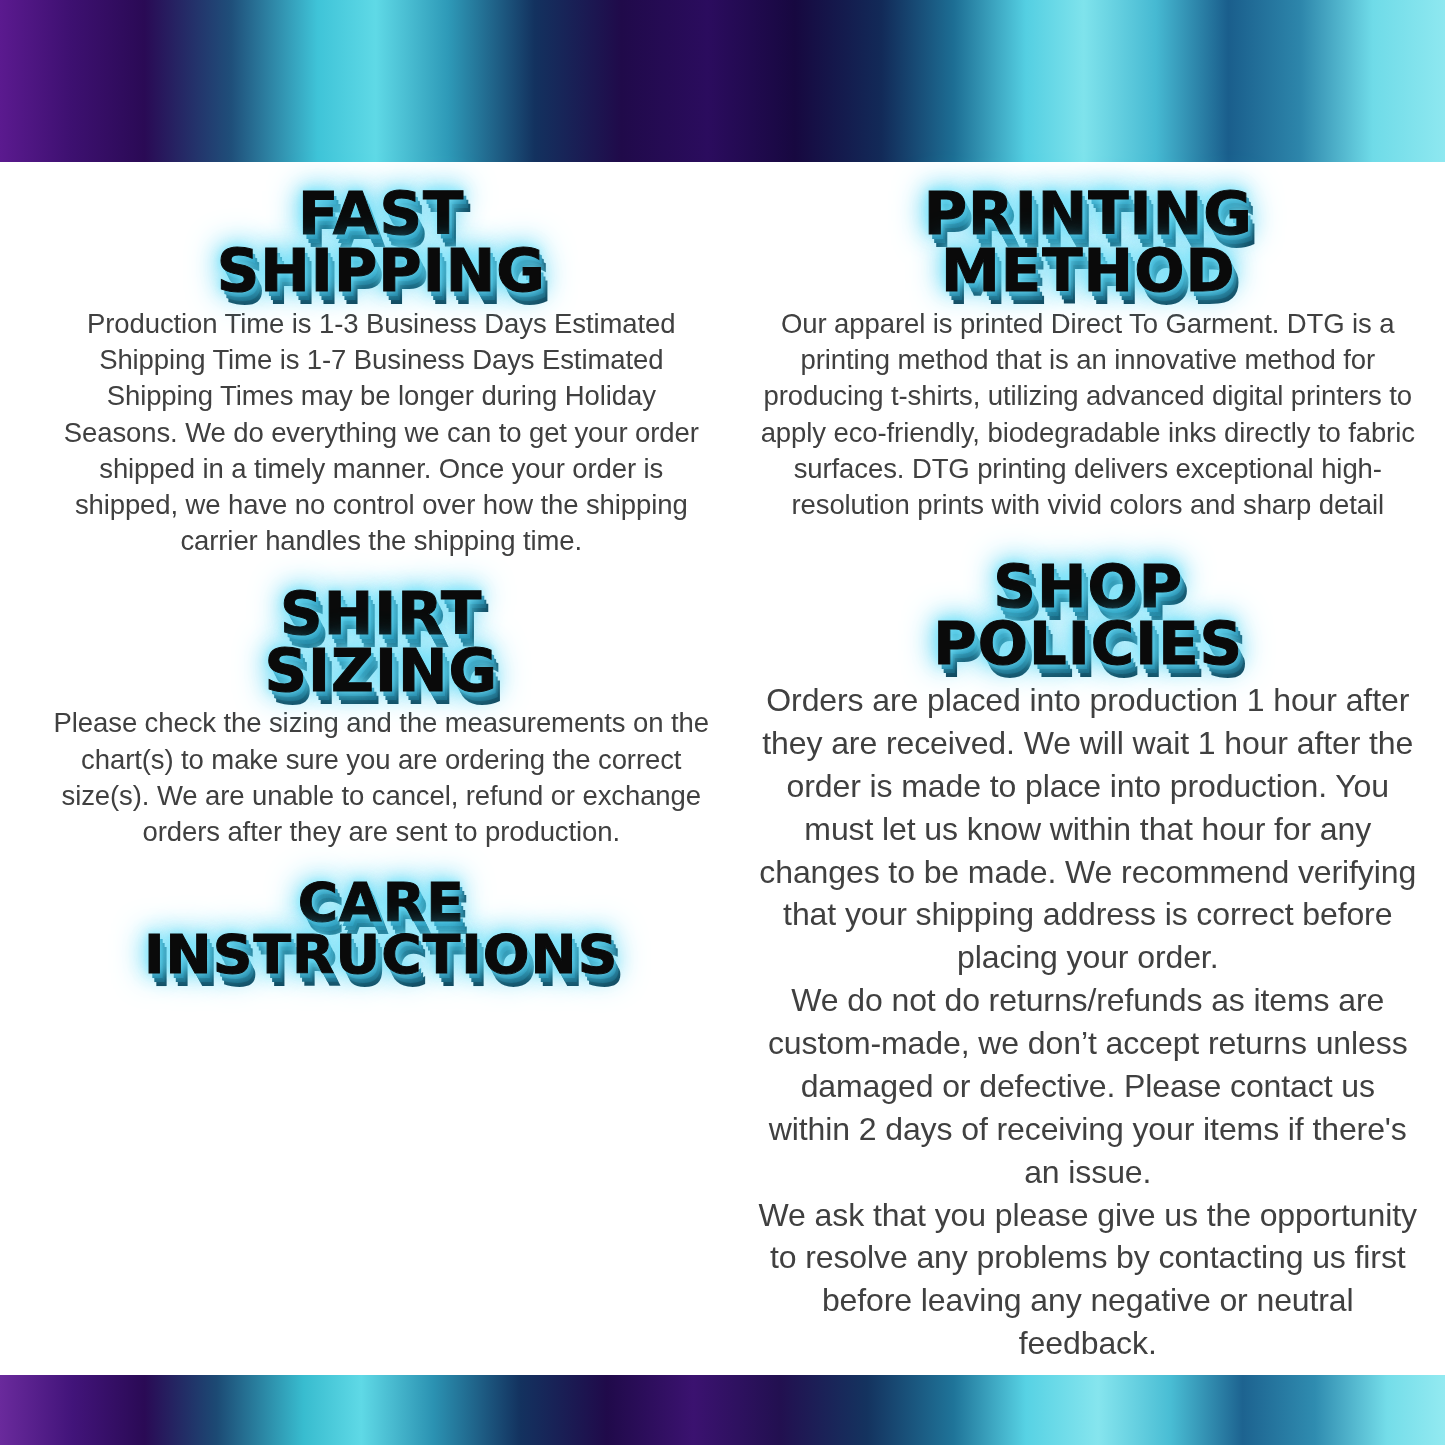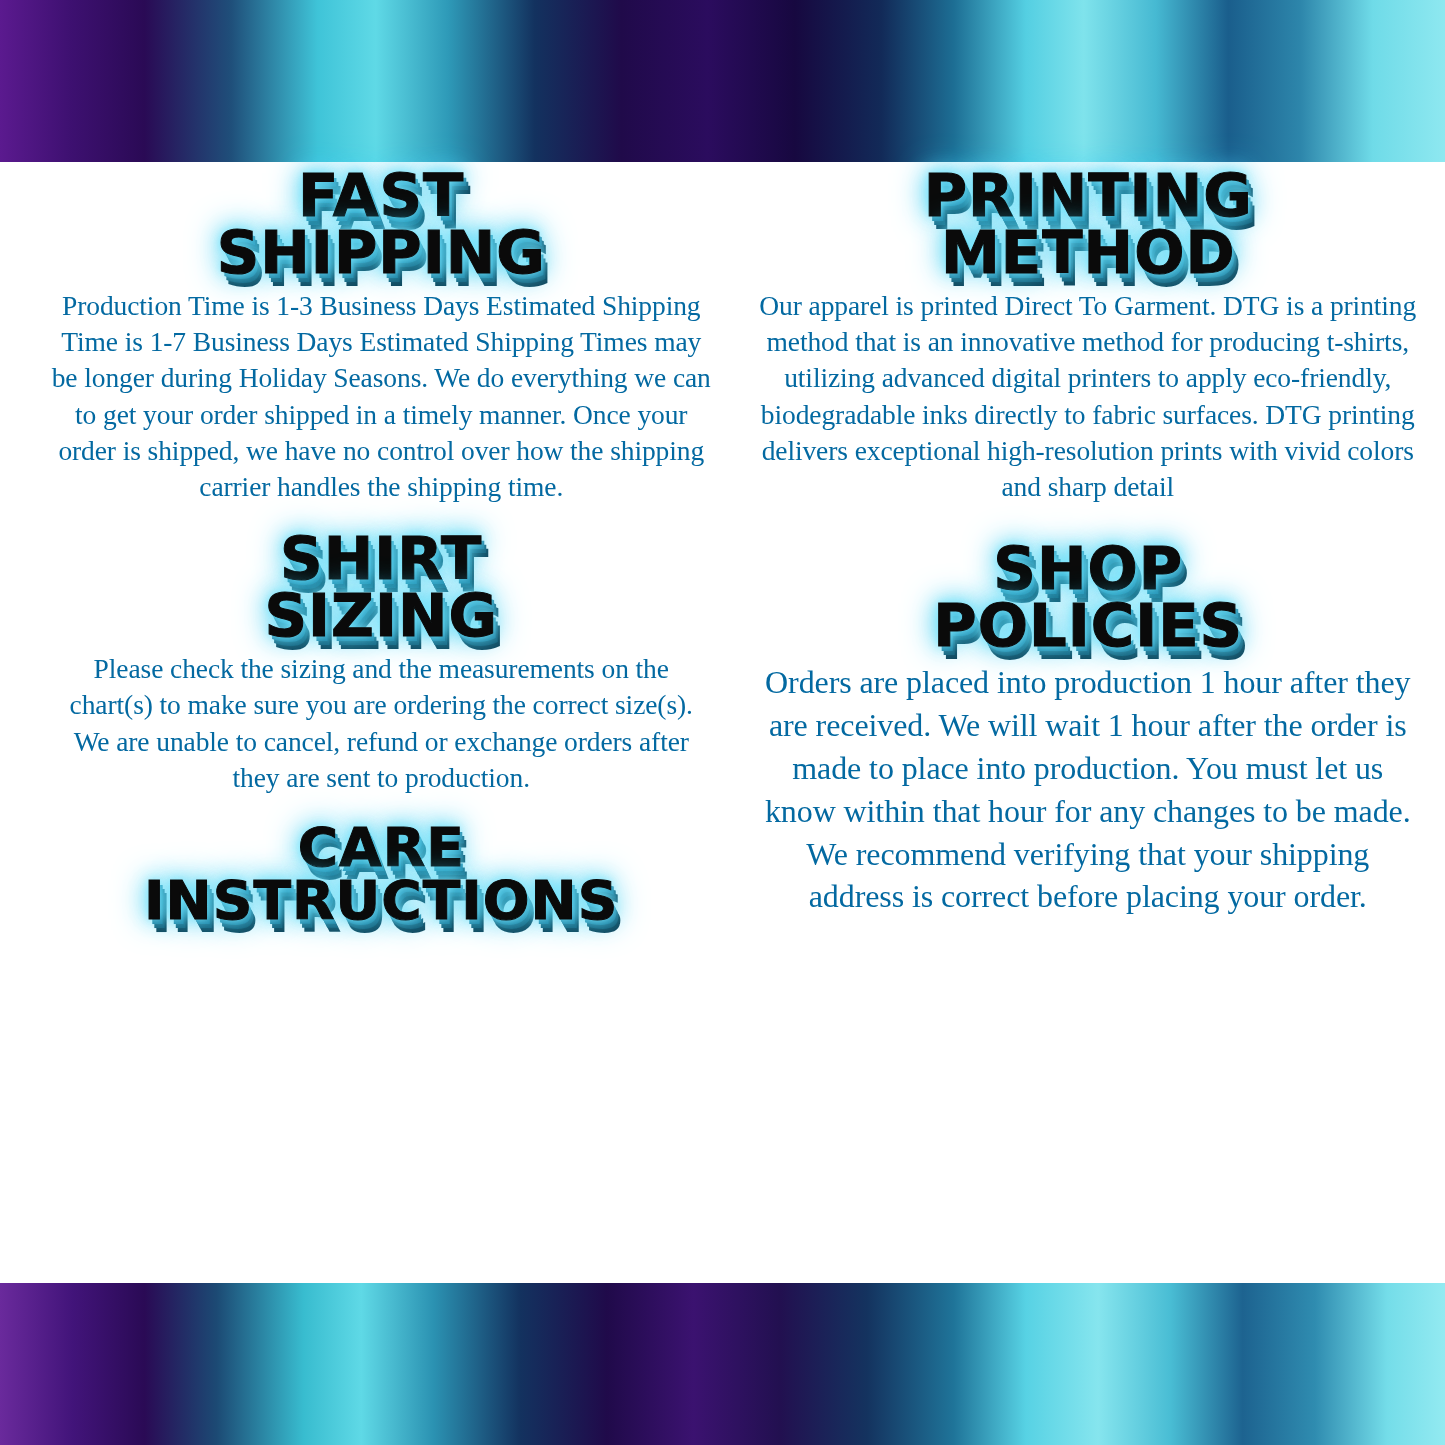--- a/index.html
+++ b/index.html
@@ -70,21 +70,21 @@
         #49bdd4 81%,
         #1d6390 86%,
         #2f8cb0 91%,
         #74dde9 96%,
         #93eaf1 100%);
   }
 
   .content {
     flex: 1 1 auto;
     display: flex;
-    padding: 0 18px 6px 18px;
+    padding: 18px 18px 6px 18px;
     margin-left: 24px;
   }
 
   .col {
     width: 50%;
     display: flex;
     flex-direction: column;
   }
   .col-left { padding: 0 22px 0 8px; }
   .col-right { padding: 0 8px 0 22px; }
@@ -112,24 +112,24 @@
     padding: 6px 0 2px 0;
     transform: scaleX(1.02);
   }
   .heading .line { display: block; }
 
   .heading-sm { font-size: 54px; }
 
   
   .body {
     text-align: center;
-    font-family: Liberation Serif, serif;
+    font-family: Liberation Sans, sans-serif;
     font-size: 27.5px;
     line-height: 1.32;
-    color: #0369a1;
+    color: #404040;
     margin-top: 4px;
     letter-spacing: -0.1px;
   }
   .body p { margin: 0; }
 
   .body-policies { font-size: 32px; line-height: 1.34; }
   .body-policies p + p { margin-top: 0; }
 
   .spacer-sm { height: 16px; }
   .spacer-md { height: 26px; }
@@ -186,20 +186,22 @@
 
       <div class="spacer-md"></div>
 
       <div class="section">
         <div class="heading">
           <span class="line">SHOP</span>
           <span class="line">POLICIES</span>
         </div>
         <div class="body body-policies">
           <p>Orders are placed into production 1 hour after they are received. We will wait 1 hour after the order is made to place into production. You must let us know within that hour for any changes to be made. We recommend verifying that your shipping address is correct before placing your order.</p>
+          <p>We do not do returns/refunds as items are custom-made, we don’t accept returns unless damaged or defective. Please contact us within 2 days of receiving your items if there's an issue.</p>
+          <p>We ask that you please give us the opportunity to resolve any problems by contacting us first before leaving any negative or neutral feedback.</p>
         </div>
       </div>
 
     </div>
 
   </div>
 
   <div class="band band-bottom"></div>
 
 </div>

